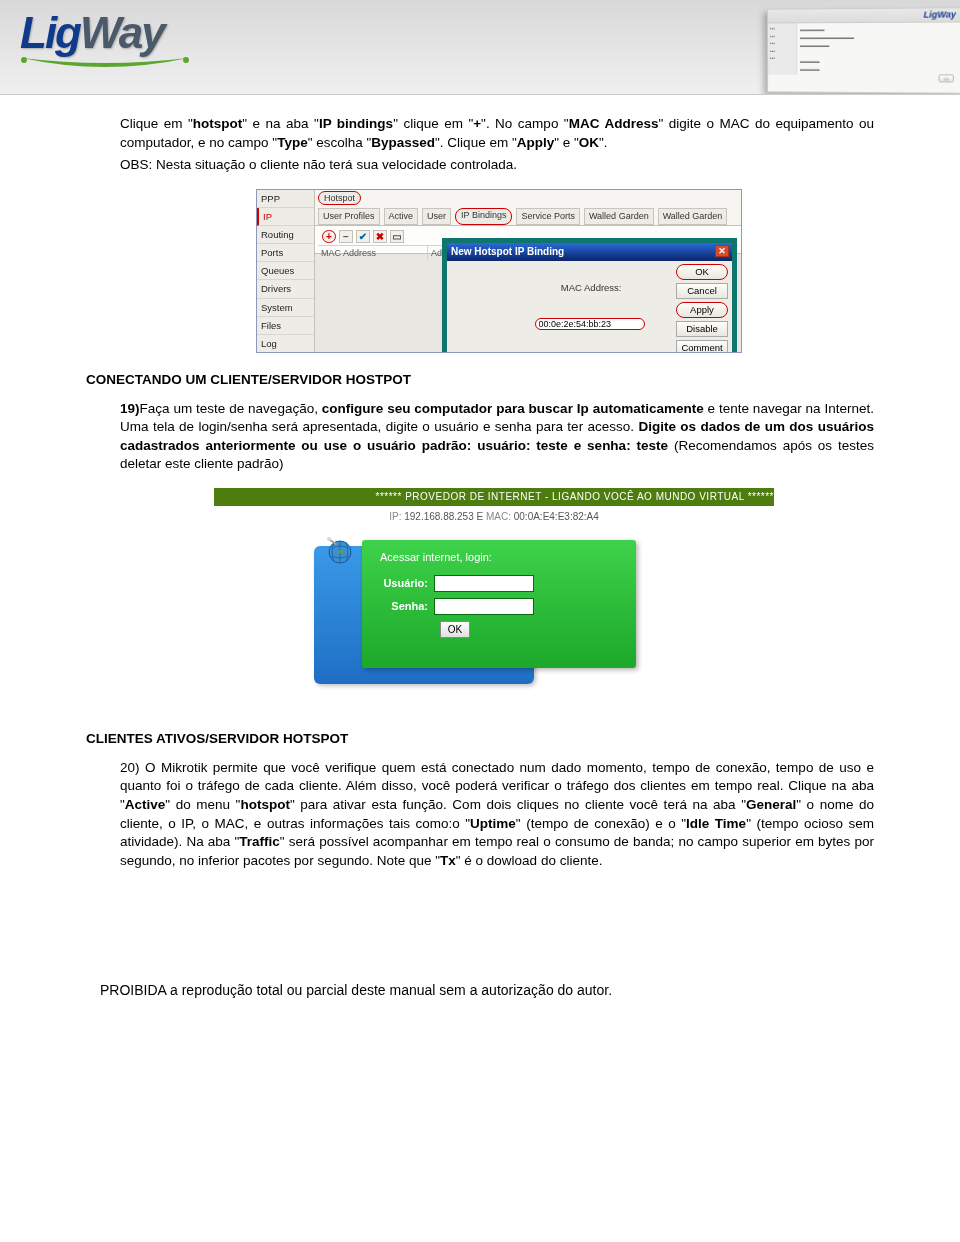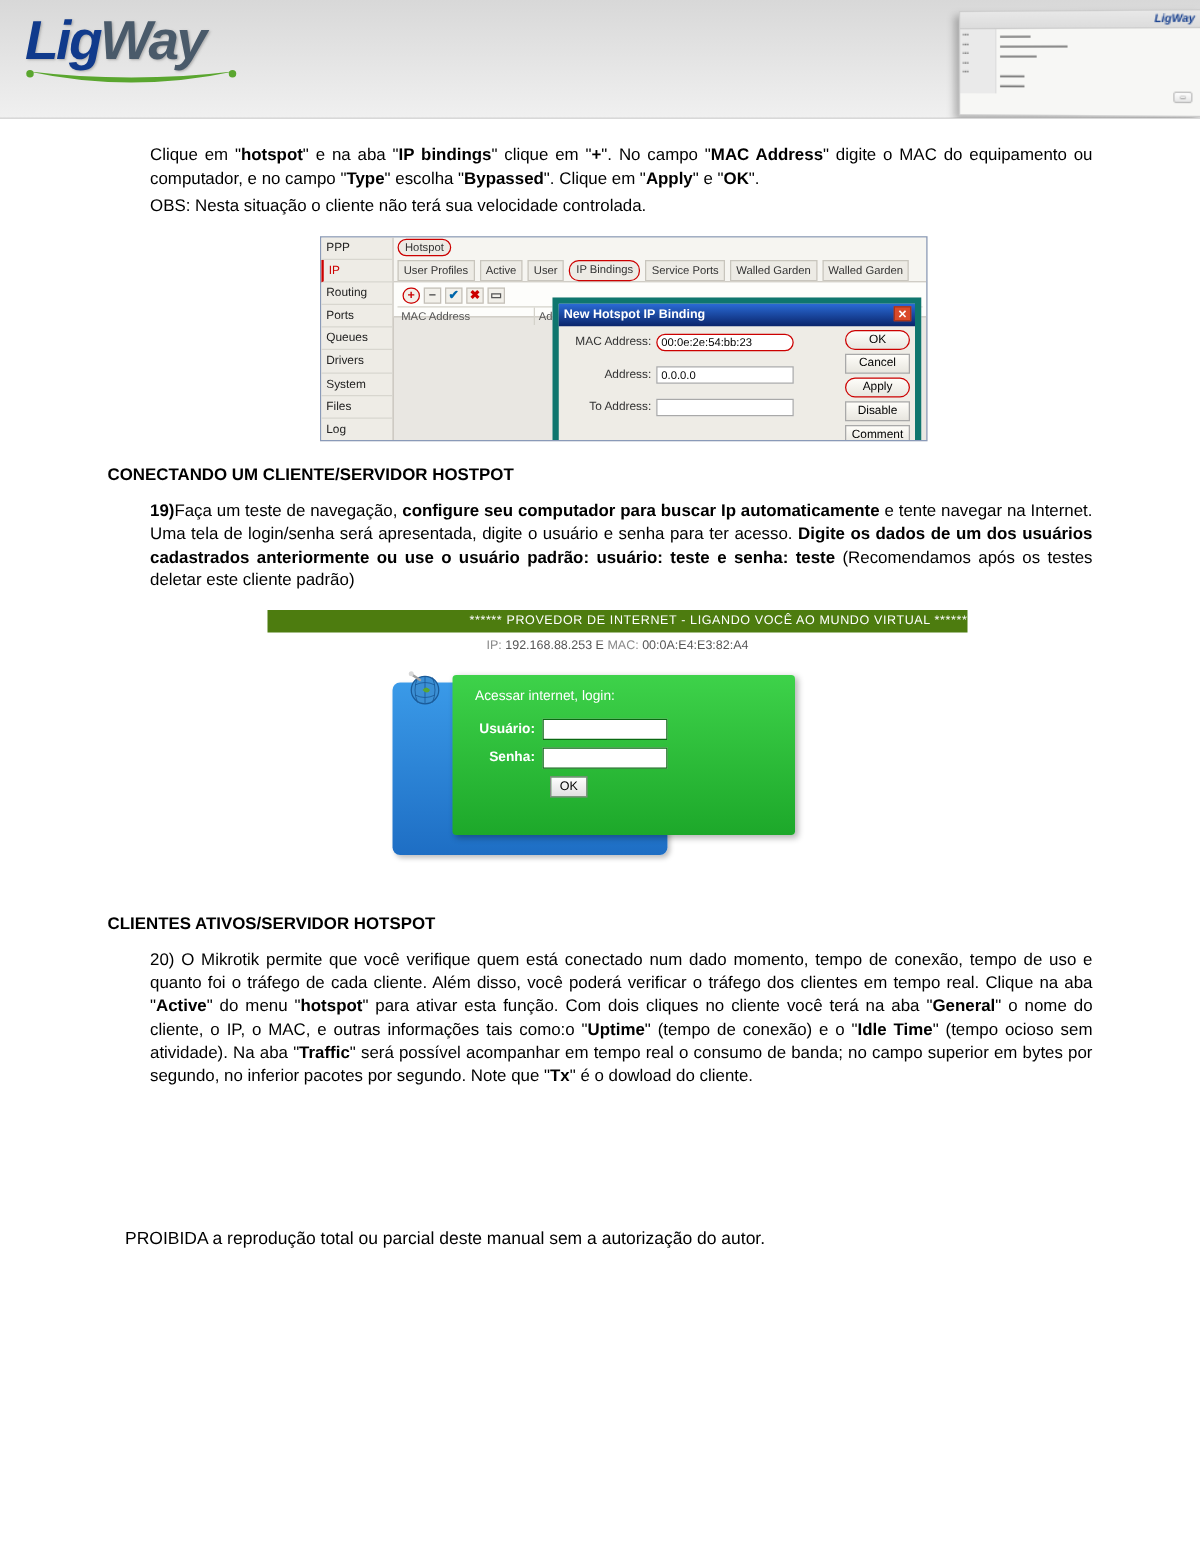--- a/index.html
+++ b/index.html
@@ -198,35 +198,36 @@
     color: #fff;
     text-align: center;
     line-height: 11px;
     border: 1px solid #a83318;
     font-size: 9px;
   }
   .ss1-dlg-body { position: relative; height: calc(100% - 16px); }
   .dlg-row {
     display: flex;
     align-items: center;
-    padding: 6px 6px;
+    padding: 20px 6px;
     font-size: 9.5px;
     color: #333;
+    flex-direction: column;
   }
   .dlg-label { width: 72px; text-align: right; padding-right: 4px; }
   .dlg-input {
     flex: 1;
     height: 14px;
     border: 1px solid #a9a9a9;
     background: #fff;
     font-size: 9px;
     padding: 0 3px;
     max-width: 110px;
   }
-  .dlg-input.ov { border: 1.5px solid #c00; border-radius: 8px; }
+  .dlg-input.ov { border: 1.5px solid #c00; border-radius: 8px; margin-top: 24px; }
   .dlg-btncol {
     position: absolute;
     right: 4px;
     top: 3px;
     width: 52px;
     display: flex;
     flex-direction: column;
     gap: 3px;
   }
   .dlg-btn {

